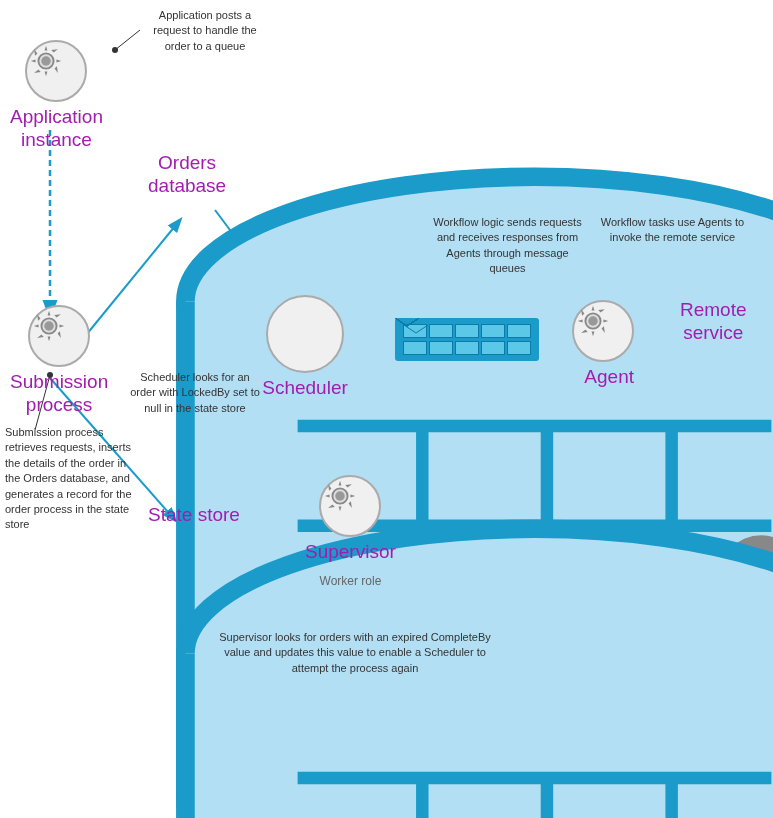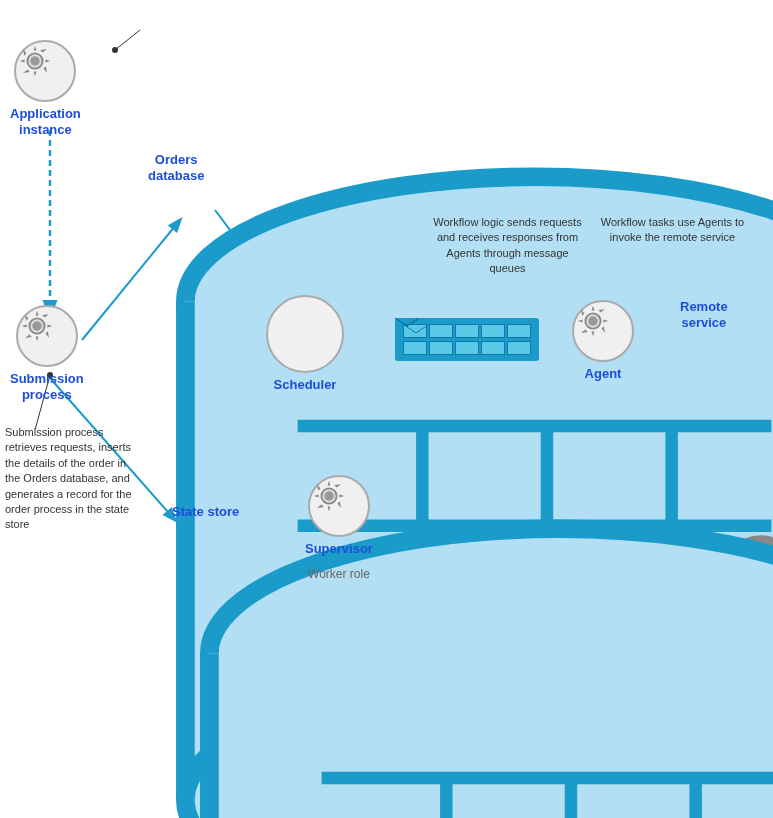--- a/index.html
+++ b/index.html
@@ -30,23 +30,23 @@
     
     .node {
       position: absolute;
       display: flex;
       flex-direction: column;
       align-items: center;
       text-align: center;
     }
 
     .node-label {
-      color: #1d4ed8;
-      font-weight: 700;
-      font-size: 13px;
+      color: #a21caf;
+      font-weight: 400;
+      font-size: 19px;
       margin-top: 4px;
       line-height: 1.2;
     }
 
     
     .gear-circle {
       width: 62px;
       height: 62px;
       border-radius: 50%;
       border: 2px solid #aaa;
@@ -146,20 +146,27 @@
         <path d="M32.5 32.5 L29 28 L31.5 25.5 Z" fill="#888"></path>
         <path d="M32.5 7.5 L28 11 L25.5 8.5 Z" fill="#888"></path>
         <path d="M7.5 32.5 L12 29 L14.5 31.5 Z" fill="#888"></path>
         <circle cx="20" cy="20" r="5" fill="#999"></circle>
       </svg>
     </div>
     <div class="node-label" style="white-space:pre-line;">Application
 instance</div>
   </div>
 
+  <div class="annotation" style="left:140px; top:8px; width:130px;">
+    <span>Application
+posts a request
+to handle the
+order to
+a queue</span>
+  </div>
 
   <div class="node" style="left:148px; top:148px;">
     <svg width="62" height="65" viewBox="0 0 62 65">
 
       <ellipse cx="31" cy="12" rx="28" ry="10" fill="#b3dff5" stroke="#1a9bca" stroke-width="1.5"></ellipse>
 
       <rect x="3" y="12" width="56" height="40" fill="#b3dff5" stroke="#1a9bca" stroke-width="0"></rect>
       <line x1="3" y1="12" x2="3" y2="52" stroke="#1a9bca" stroke-width="1.5"></line>
       <line x1="59" y1="12" x2="59" y2="52" stroke="#1a9bca" stroke-width="1.5"></line>
 
@@ -198,20 +205,27 @@
     <span>Submission
 process retrieves
 requests, inserts the
 details of the order in
 the Orders database,
 and generates a record
 for the order process
 in the state store</span>
   </div>
 
+  <div class="annotation" style="left:130px; top:370px; width:130px;">
+    <span>Scheduler looks for
+an order with
+LockedBy set to
+null in the
+state store</span>
+  </div>
 
   <div class="node" style="left:255px; top:295px; width:100px;">
     <div style="display:flex; align-items:center; justify-content:center; background:#f0f0f0; border: 2px solid #aaa; border-radius:50%; width:78px; height:78px;">
       <svg width="55" height="40" viewBox="0 0 55 40">
 
         <circle cx="15" cy="20" r="7" stroke="#888" stroke-width="2" fill="#ddd"></circle>
         <circle cx="15" cy="20" r="3.5" fill="#999"></circle>
         <line x1="15" y1="10" x2="15" y2="13" stroke="#888" stroke-width="2"></line>
         <line x1="15" y1="27" x2="15" y2="30" stroke="#888" stroke-width="2"></line>
         <line x1="5" y1="20" x2="8" y2="20" stroke="#888" stroke-width="2"></line>
@@ -295,21 +309,21 @@
   </div>
 
   <div class="annotation" style="left:430px; top:215px; width:155px;">
     <span>Workflow logic sends
 requests and receives
 responses from Agents
 through message
 queues</span>
   </div>
 
-  <div class="node" style="left:572px; top:300px;">
+  <div class="node" style="left:572px; top:300px;align-items:flex-end;">
     <div class="gear-circle">
       <svg class="gear-svg" viewBox="0 0 40 40" fill="none">
         <circle cx="20" cy="20" r="8" stroke="#888" stroke-width="2" fill="#ddd"></circle>
         <path d="M20 4 L21.5 9 L18.5 9 Z" fill="#888"></path>
         <path d="M20 36 L21.5 31 L18.5 31 Z" fill="#888"></path>
         <path d="M4 20 L9 21.5 L9 18.5 Z" fill="#888"></path>
         <path d="M36 20 L31 21.5 L31 18.5 Z" fill="#888"></path>
         <path d="M7.5 7.5 L11 12 L8.5 14.5 Z" fill="#888"></path>
         <path d="M32.5 32.5 L29 28 L31.5 25.5 Z" fill="#888"></path>
         <path d="M32.5 7.5 L28 11 L25.5 8.5 Z" fill="#888"></path>
@@ -331,21 +345,21 @@
       <circle cx="37" cy="36" r="7" stroke="#888" stroke-width="1.5" fill="#ddd"></circle>
       <circle cx="37" cy="36" r="3.5" fill="#999"></circle>
       <line x1="37" y1="27" x2="37" y2="30" stroke="#888" stroke-width="1.5"></line>
       <line x1="37" y1="42" x2="37" y2="45" stroke="#888" stroke-width="1.5"></line>
       <line x1="28" y1="36" x2="31" y2="36" stroke="#888" stroke-width="1.5"></line>
       <line x1="43" y1="36" x2="46" y2="36" stroke="#888" stroke-width="1.5"></line>
     </svg>
     <div class="node-label">Remote<br>service</div>
   </div>
 
-  <div class="node" style="left:148px; top:500px;margin-left:24px;">
+  <div class="node" style="left:148px; top:500px;">
     <svg width="62" height="65" viewBox="0 0 62 65">
       <ellipse cx="31" cy="12" rx="28" ry="10" fill="#b3dff5" stroke="#1a9bca" stroke-width="1.5"></ellipse>
       <rect x="3" y="12" width="56" height="40" fill="#b3dff5"></rect>
       <line x1="3" y1="12" x2="3" y2="52" stroke="#1a9bca" stroke-width="1.5"></line>
       <line x1="59" y1="12" x2="59" y2="52" stroke="#1a9bca" stroke-width="1.5"></line>
       <ellipse cx="31" cy="52" rx="28" ry="10" fill="#b3dff5" stroke="#1a9bca" stroke-width="1.5"></ellipse>
       <line x1="12" y1="22" x2="50" y2="22" stroke="#1a9bca" stroke-width="1"></line>
       <line x1="12" y1="30" x2="50" y2="30" stroke="#1a9bca" stroke-width="1"></line>
       <line x1="12" y1="38" x2="50" y2="38" stroke="#1a9bca" stroke-width="1"></line>
       <line x1="12" y1="46" x2="50" y2="46" stroke="#1a9bca" stroke-width="1"></line>
@@ -368,14 +382,22 @@
         <path d="M32.5 32.5 L29 28 L31.5 25.5 Z" fill="#888"></path>
         <path d="M32.5 7.5 L28 11 L25.5 8.5 Z" fill="#888"></path>
         <path d="M7.5 32.5 L12 29 L14.5 31.5 Z" fill="#888"></path>
         <circle cx="20" cy="20" r="5" fill="#999"></circle>
       </svg>
     </div>
     <div class="node-label">Supervisor</div>
     <div style="margin-top:10px; font-size:12px; color:#666; font-weight:400;">Worker role</div>
   </div>
 
+  <div class="annotation" style="left:215px; top:630px; width:280px;">
+    <span>Supervisor
+looks for orders with
+an expired CompleteBy
+value and updates this value
+to enable a Scheduler to
+attempt the process again</span>
+  </div>
 
 </div>
 
 </body></html>

